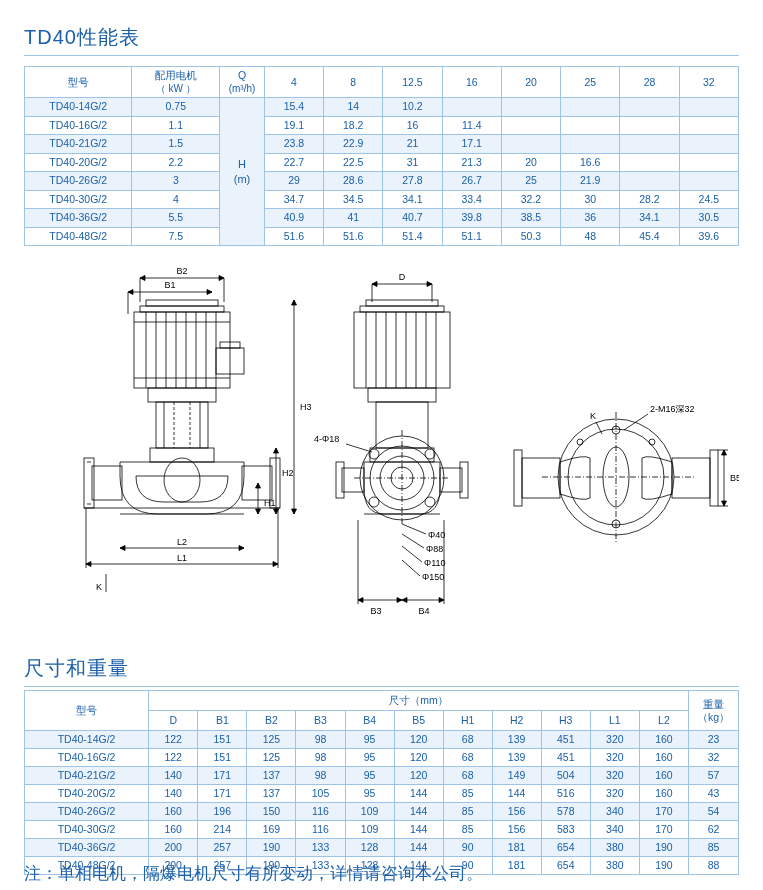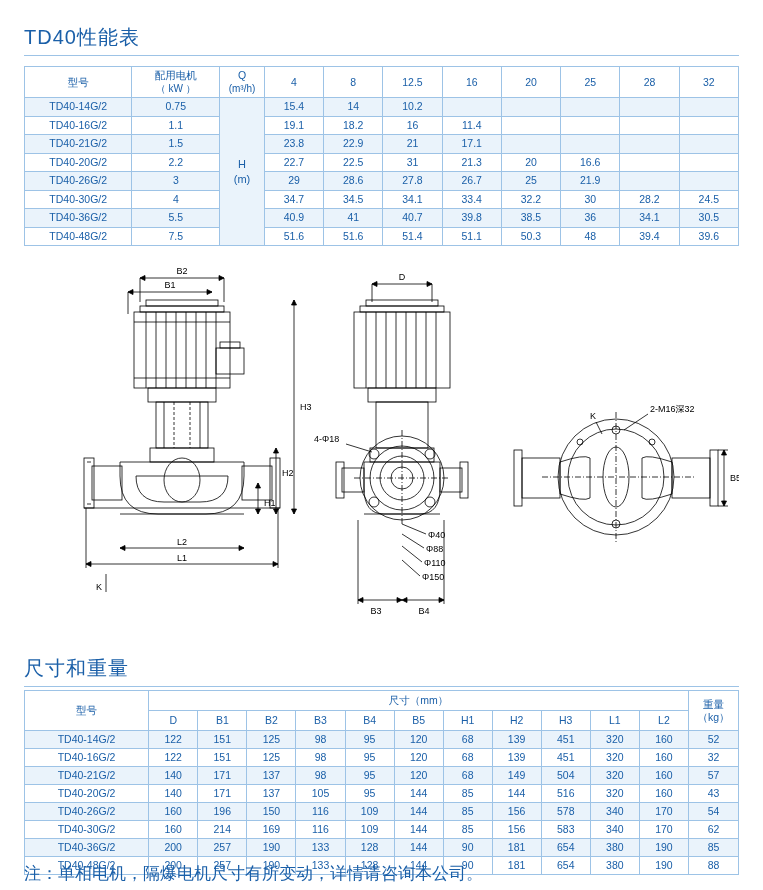--- a/index.html
+++ b/index.html
@@ -256,21 +256,21 @@
       </tr>
       <tr>
         <td>TD40-48G/2</td>
         <td>7.5</td>
         <td>51.6</td>
         <td>51.6</td>
         <td>51.4</td>
         <td>51.1</td>
         <td>50.3</td>
         <td>48</td>
-        <td>39.4</td>
+        <td>45.4</td>
         <td>39.6</td>
       </tr>
     </tbody>
   </table>
 
   <div id="drawing">
     <svg width="715" height="380" viewBox="0 0 715 380" xmlns="http://www.w3.org/2000/svg" stroke="#000" fill="none" stroke-width="0.8" font-family="Liberation Sans, sans-serif" font-size="9">
 
       <g>
 
@@ -496,21 +496,21 @@
         <td>151</td>
         <td>125</td>
         <td>98</td>
         <td>95</td>
         <td>120</td>
         <td>68</td>
         <td>139</td>
         <td>451</td>
         <td>320</td>
         <td>160</td>
-        <td>52</td>
+        <td>23</td>
       </tr>
       <tr>
         <td>TD40-16G/2</td>
         <td>122</td>
         <td>151</td>
         <td>125</td>
         <td>98</td>
         <td>95</td>
         <td>120</td>
         <td>68</td>

